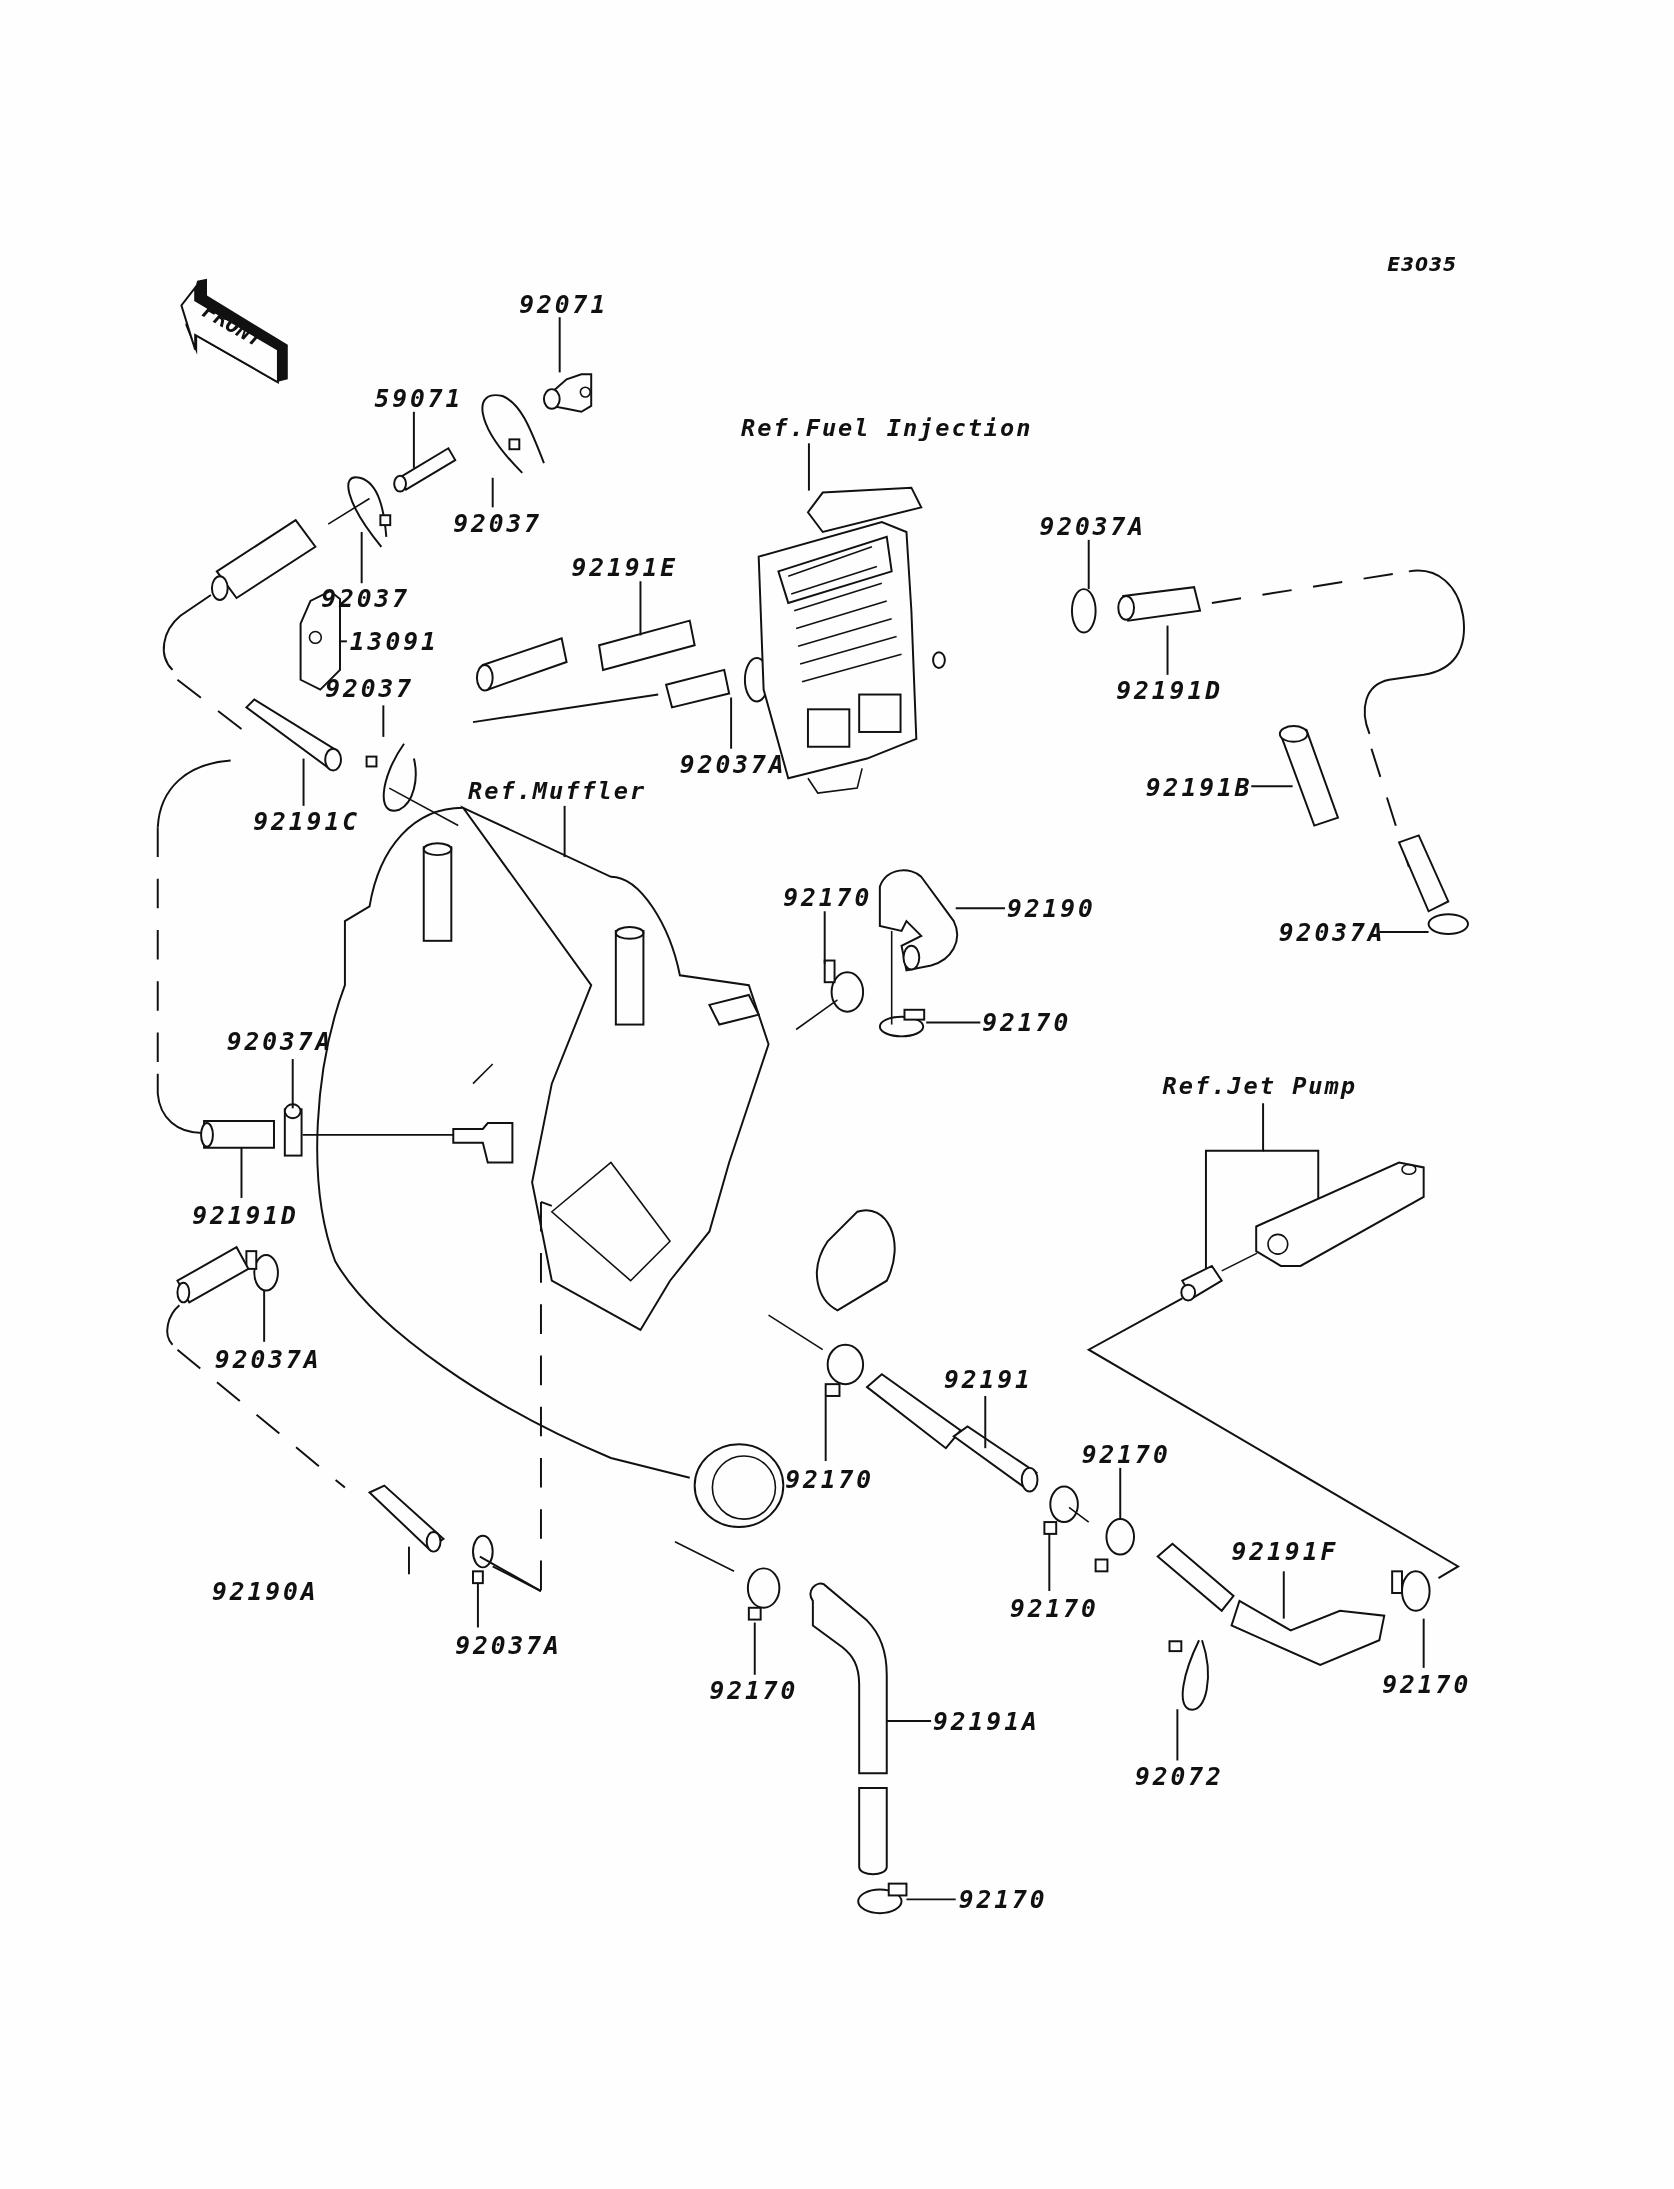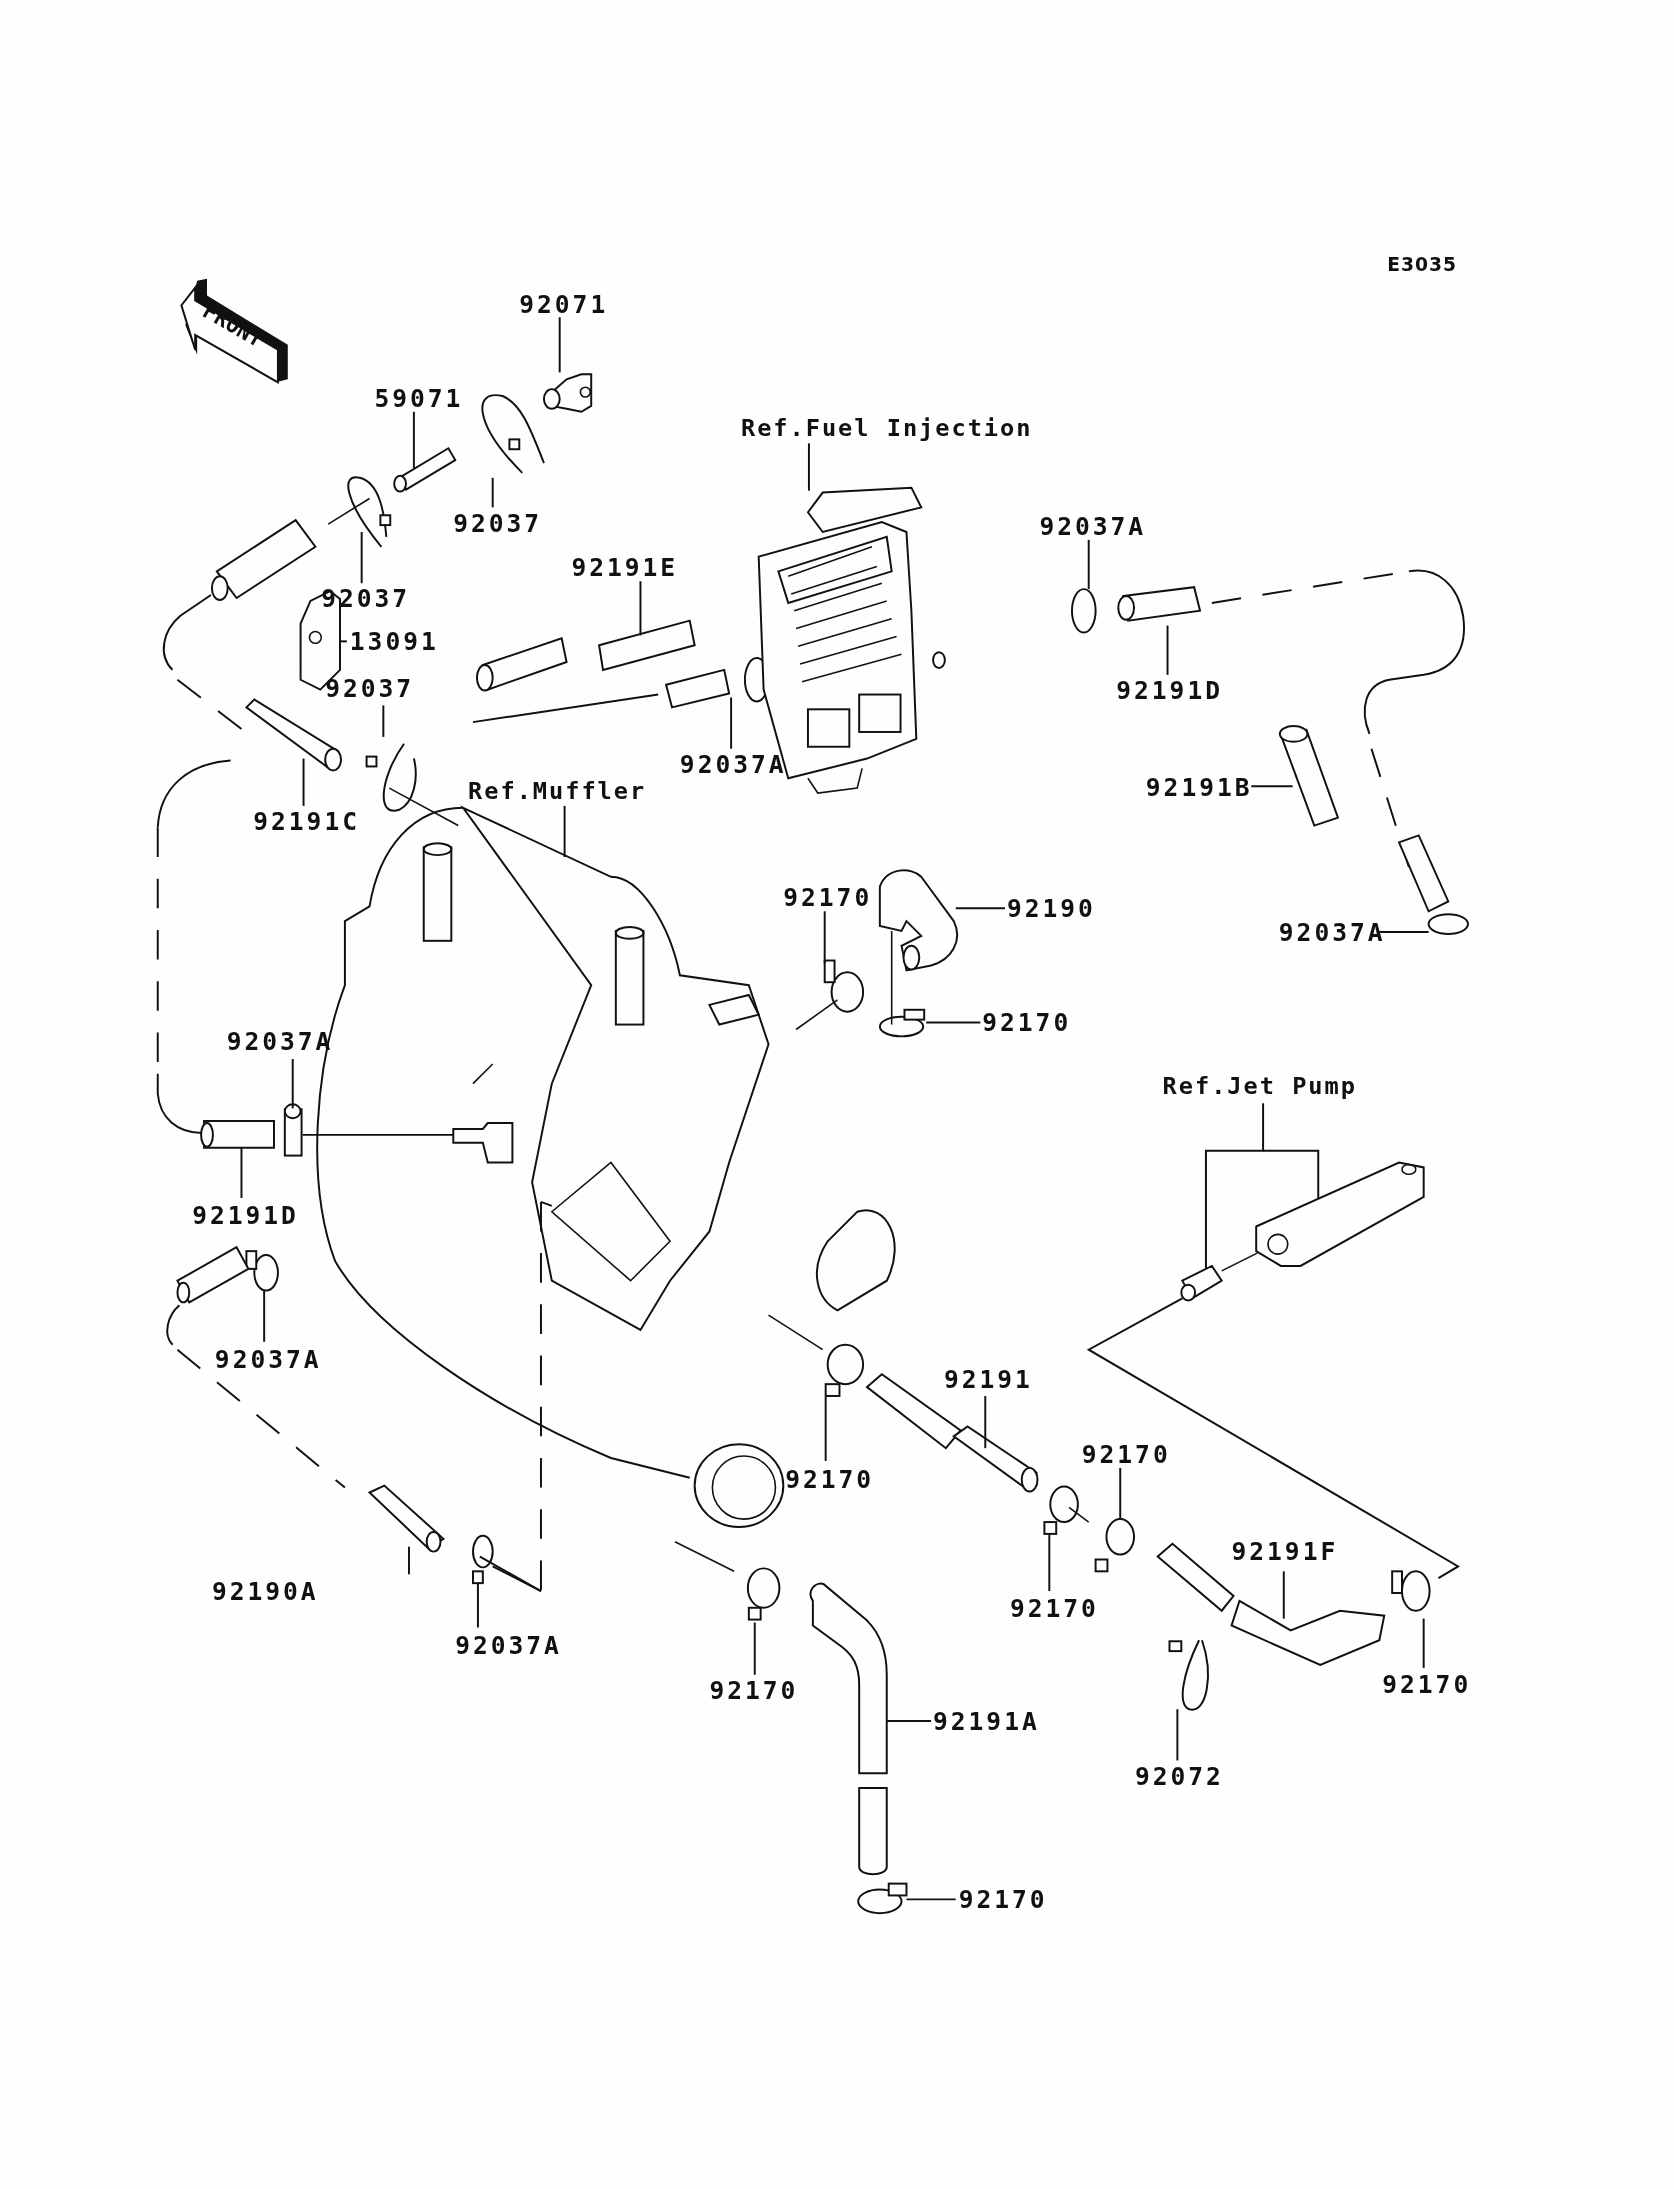--- a/index.html
+++ b/index.html
@@ -1,17 +1,17 @@
 <!DOCTYPE html>
 <html><head>
   <meta charset="utf-8">
   <style>
     html, body { margin: 0; padding: 0; background: #fdfefd; }
     body { width: 1675px; height: 2190px; overflow: hidden; }
-    #canvas { position: absolute; left: 0; top: 0; width: 1675px; height: 2190px; }
+    #canvas { position: absolute; left: 0; top: 0; width: 1675px; height: 2190px; font-style: italic; }
     svg { display: block; }
     .lbl { font-family: "DejaVu Sans Mono", "Liberation Mono", monospace; font-weight: bold; font-size: 25px; fill: #111; letter-spacing: 3px; }
     .ref { font-family: "DejaVu Sans Mono", "Liberation Mono", monospace; font-weight: bold; font-size: 24px; fill: #111; letter-spacing: 2px; }
     .code { font-family: "DejaVu Sans", "Liberation Sans", sans-serif; font-weight: bold; font-size: 19px; fill: #111; letter-spacing: 1px; }
     .ln { stroke: #111; stroke-width: 2; fill: none; }
     .thin { stroke: #111; stroke-width: 1.6; fill: none; }
     .part { stroke: #111; stroke-width: 2; fill: #fdfefd; }
     .dash { stroke: #111; stroke-width: 2; fill: none; stroke-dasharray: 30 22; }
     .front-txt { font-family: "DejaVu Sans Mono", monospace; font-weight: bold; font-size: 22px; fill: #111; }
   </style>

